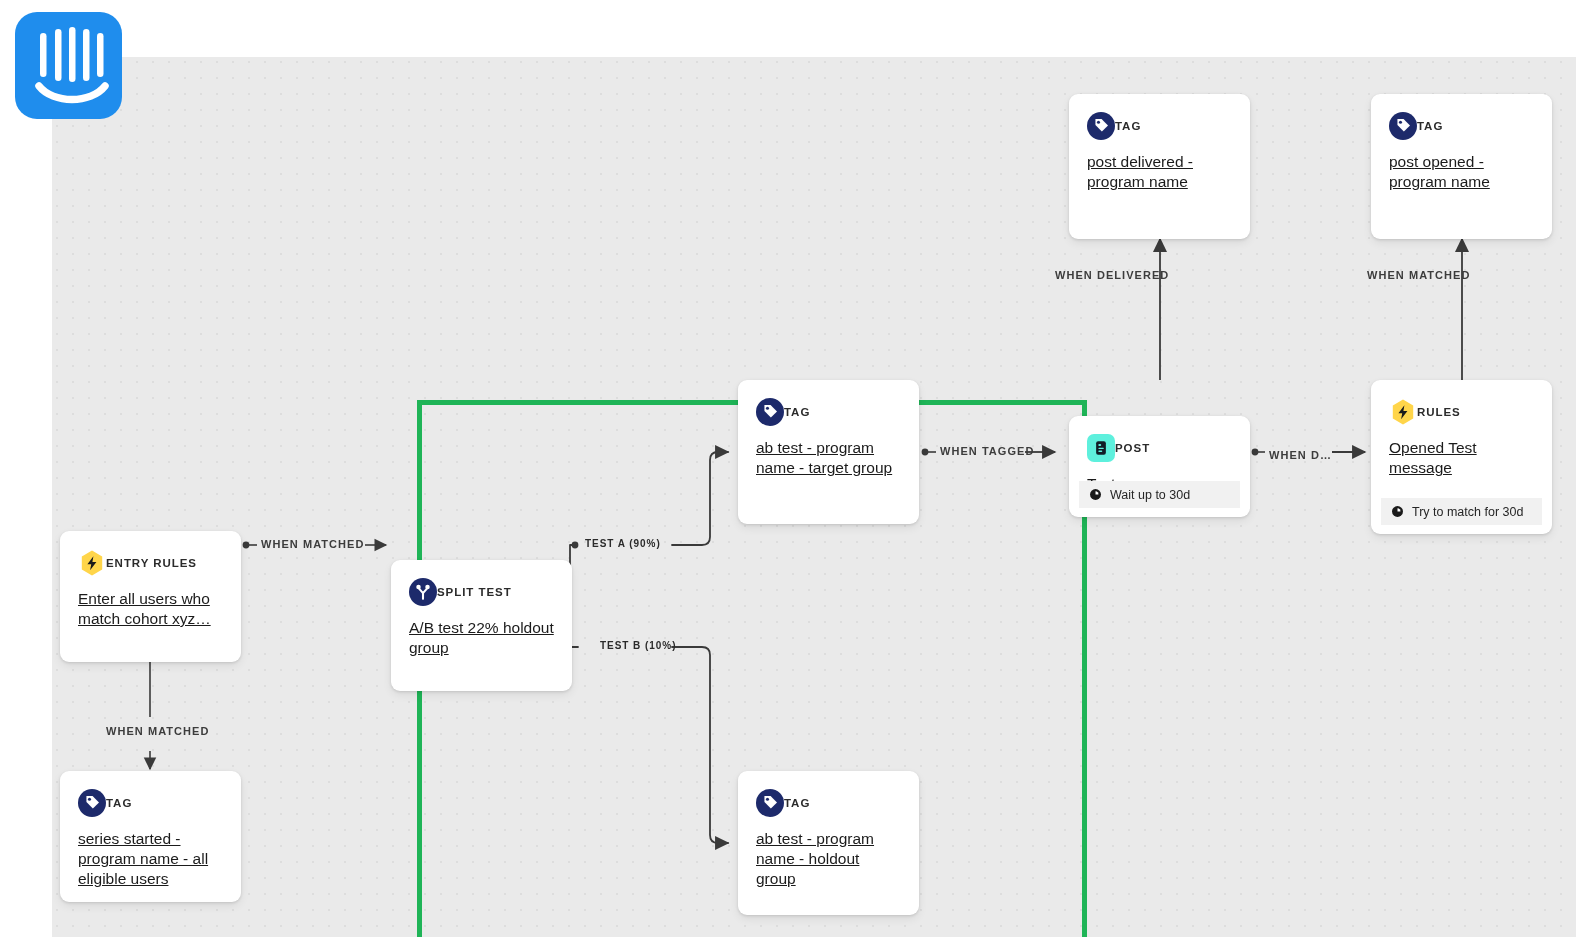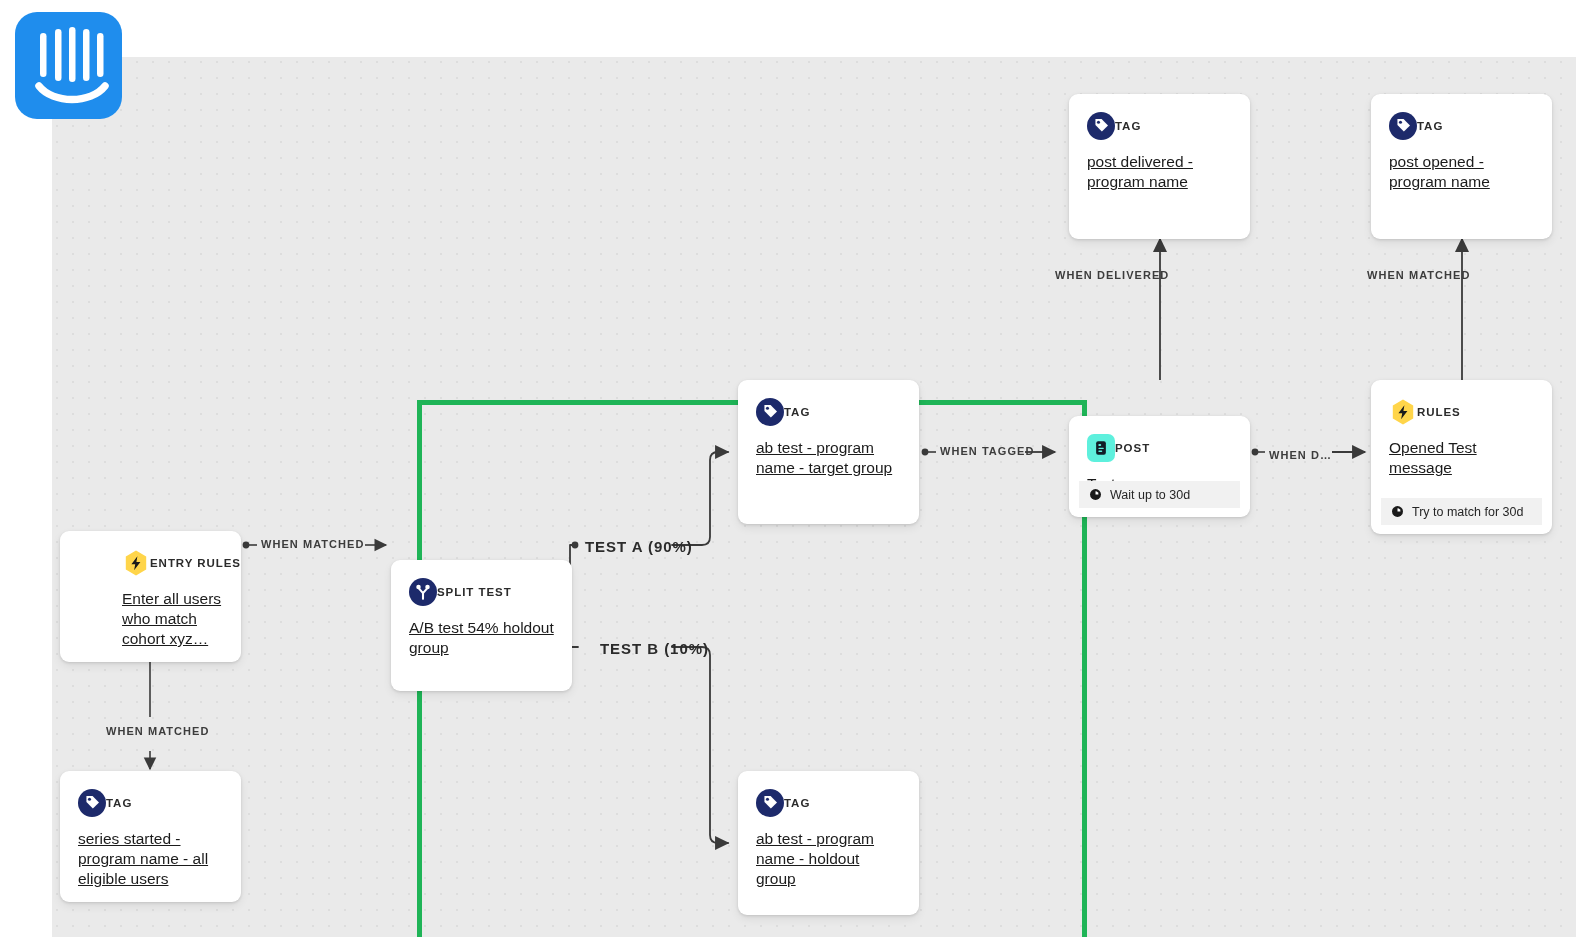--- a/index.html
+++ b/index.html
@@ -111,21 +111,21 @@
     font-size:11px;
     font-weight:700;
     letter-spacing:1.05px;
     color:#3c3c3c;
     white-space:nowrap;
     z-index:7;
     text-transform:uppercase;
   }
   .branch-label{
     position:absolute;
-    font-size:15px;
+    font-size:10px;
     font-weight:700;
     letter-spacing:0.95px;
     color:#2b2b2b;
     white-space:nowrap;
     z-index:7;
   }
 
   #wires{position:absolute;left:0;top:0;width:1524px;height:880px;z-index:4;}
 </style>
 </head>
@@ -192,21 +192,21 @@
   <div class="branch-label" style="left:548px;top:583px;">TEST B (10%)</div>
 
   <div class="conn-label" style="left:888px;top:388px;">WHEN TAGGED</div>
 
   <div class="conn-label" style="left:1217px;top:392px;">WHEN D…</div>
 
   <div class="conn-label" style="left:1003px;top:212px;">WHEN DELIVERED</div>
 
   <div class="conn-label" style="left:1315px;top:212px;">WHEN MATCHED</div>
 
-  <div class="node" style="left:8px;top:474px;width:181px;height:131px;padding-left:44px;">
+  <div class="node" style="left:8px;top:474px;width:181px;height:131px;">
     <div class="node-head">
       <span class="badge badge-hex">
         <svg width="28" height="28" viewBox="0 0 28 28" class="ic">
           <path d="M14 1.6 L24.2 7.5 L24.2 20.5 L14 26.4 L3.8 20.5 L3.8 7.5 Z" fill="#ffd54a"></path>
           <path d="M15.4 7.2 L9.4 15.2 L13.2 15.2 L12.1 21.2 L18.4 13.0 L14.4 13.0 Z" fill="#1a1a1a"></path>
         </svg>
       </span>
       <span class="node-kind">ENTRY RULES</span>
     </div>
     <div class="node-title">Enter all users who match cohort xyz…</div>
@@ -230,21 +230,21 @@
       <span class="badge badge-circle">
         <svg width="18" height="18" viewBox="0 0 20 20" class="ic">
           <path d="M10 11.2 L10 17.6" stroke="#fff" stroke-width="2.3" stroke-linecap="round"></path>
           <path d="M10 11.2 L5.4 6.0 M10 11.2 L14.6 6.0" stroke="#fff" stroke-width="2.3" stroke-linecap="round"></path>
           <circle cx="5.0" cy="4.4" r="2.5" fill="#fff"></circle>
           <circle cx="15.0" cy="4.4" r="2.5" fill="#fff"></circle>
         </svg>
       </span>
       <span class="node-kind">SPLIT TEST</span>
     </div>
-    <div class="node-title">A/B test 54% holdout group</div>
+    <div class="node-title">A/B test 22% holdout group</div>
   </div>
 
   <div class="node" style="left:686px;top:323px;width:181px;height:144px;">
     <div class="node-head">
       <span class="badge badge-circle">
         <svg width="18" height="18" viewBox="0 0 20 20" class="ic">
           <path d="M10.6 2.2 L17.8 9.4 L11.0 16.2 L3.8 9.0 L3.8 2.2 Z" fill="#ffffff"></path>
           <circle cx="7.2" cy="5.8" r="1.7" fill="#1d2a6b"></circle>
         </svg>
       </span>

